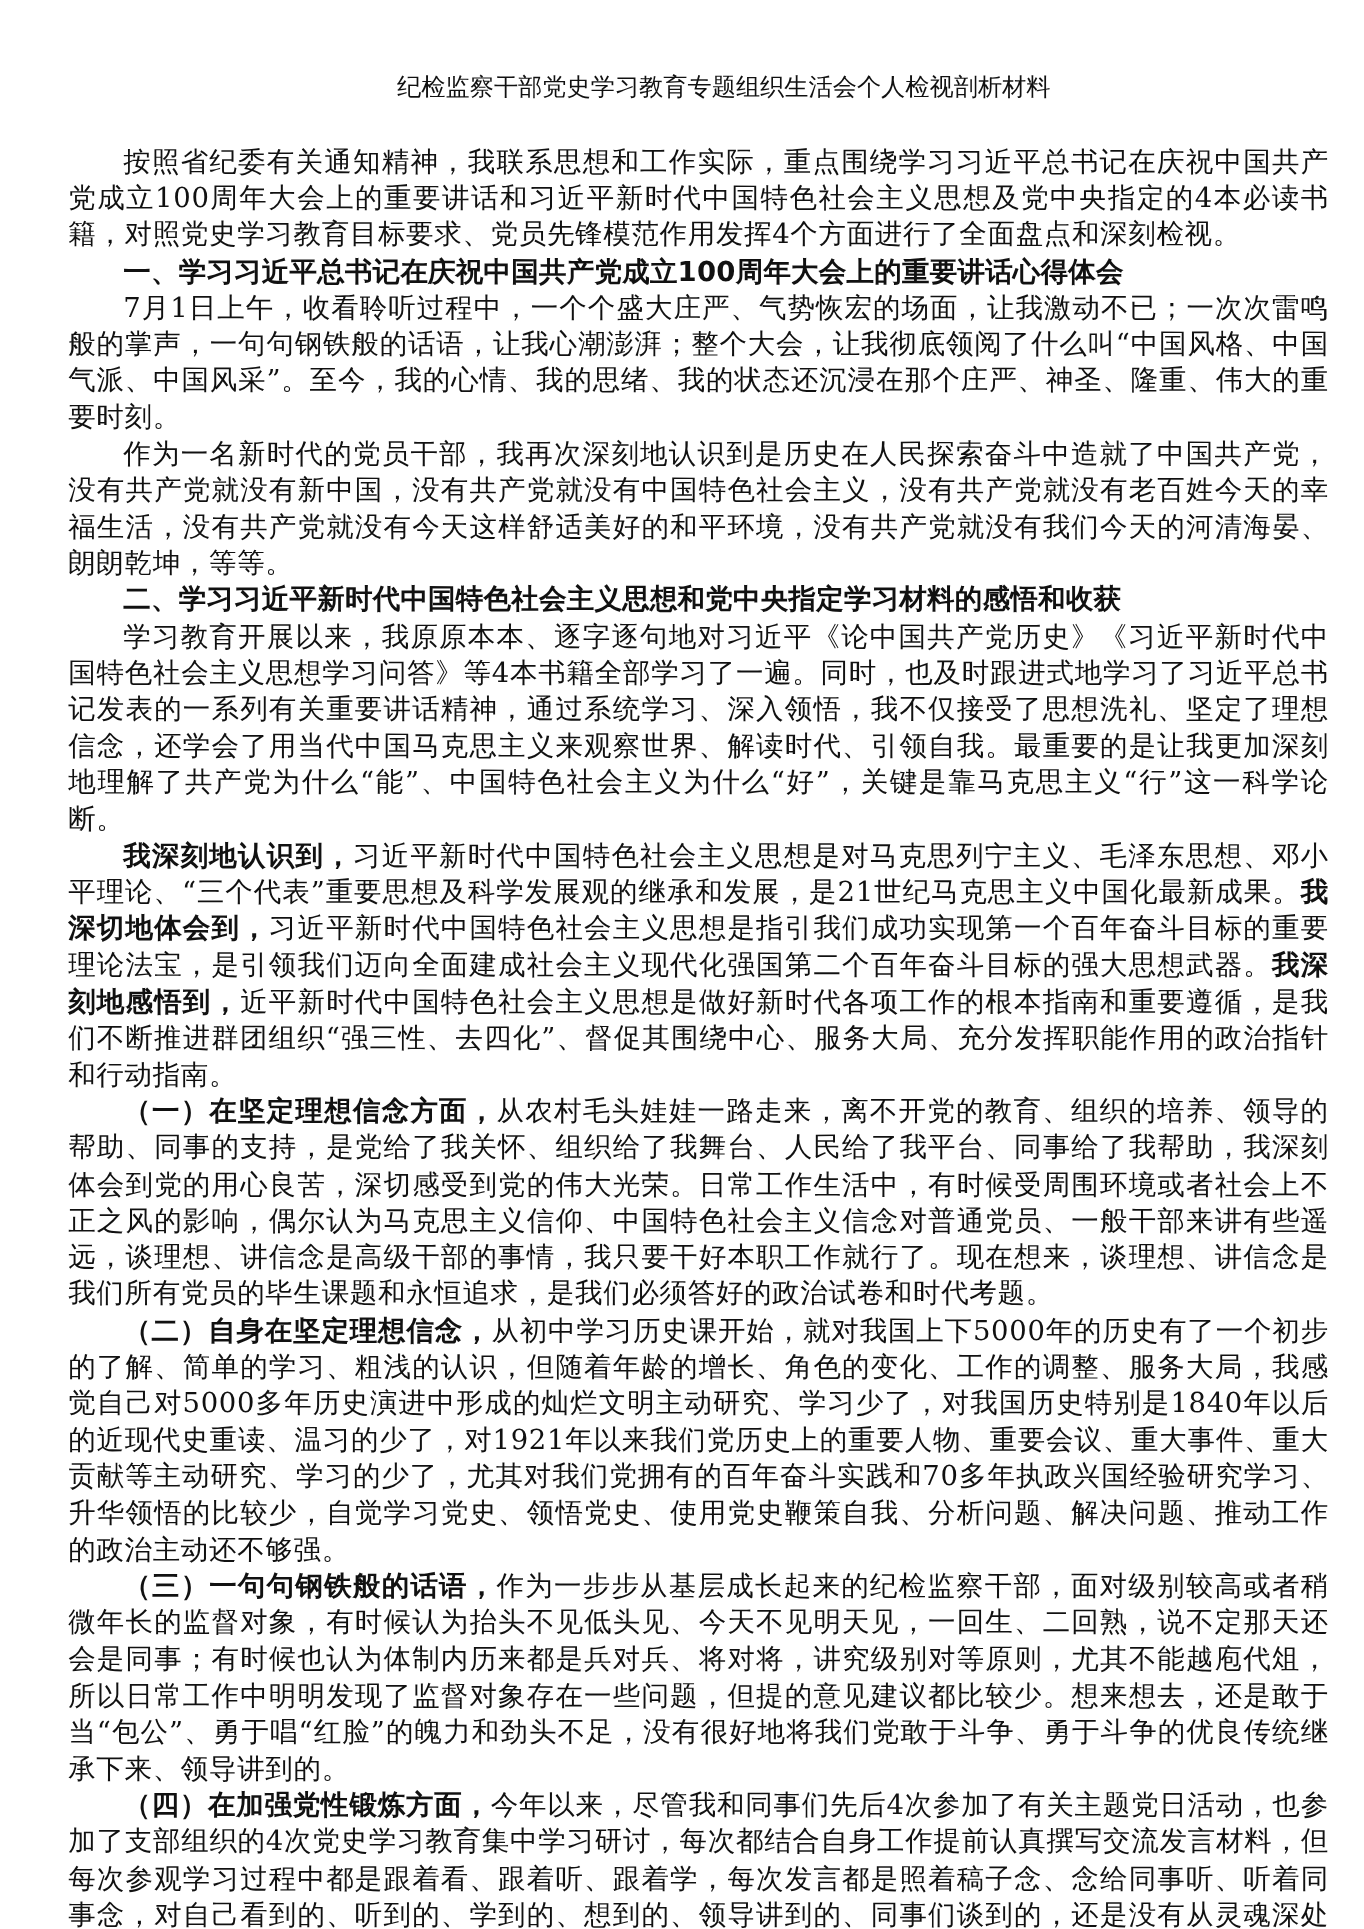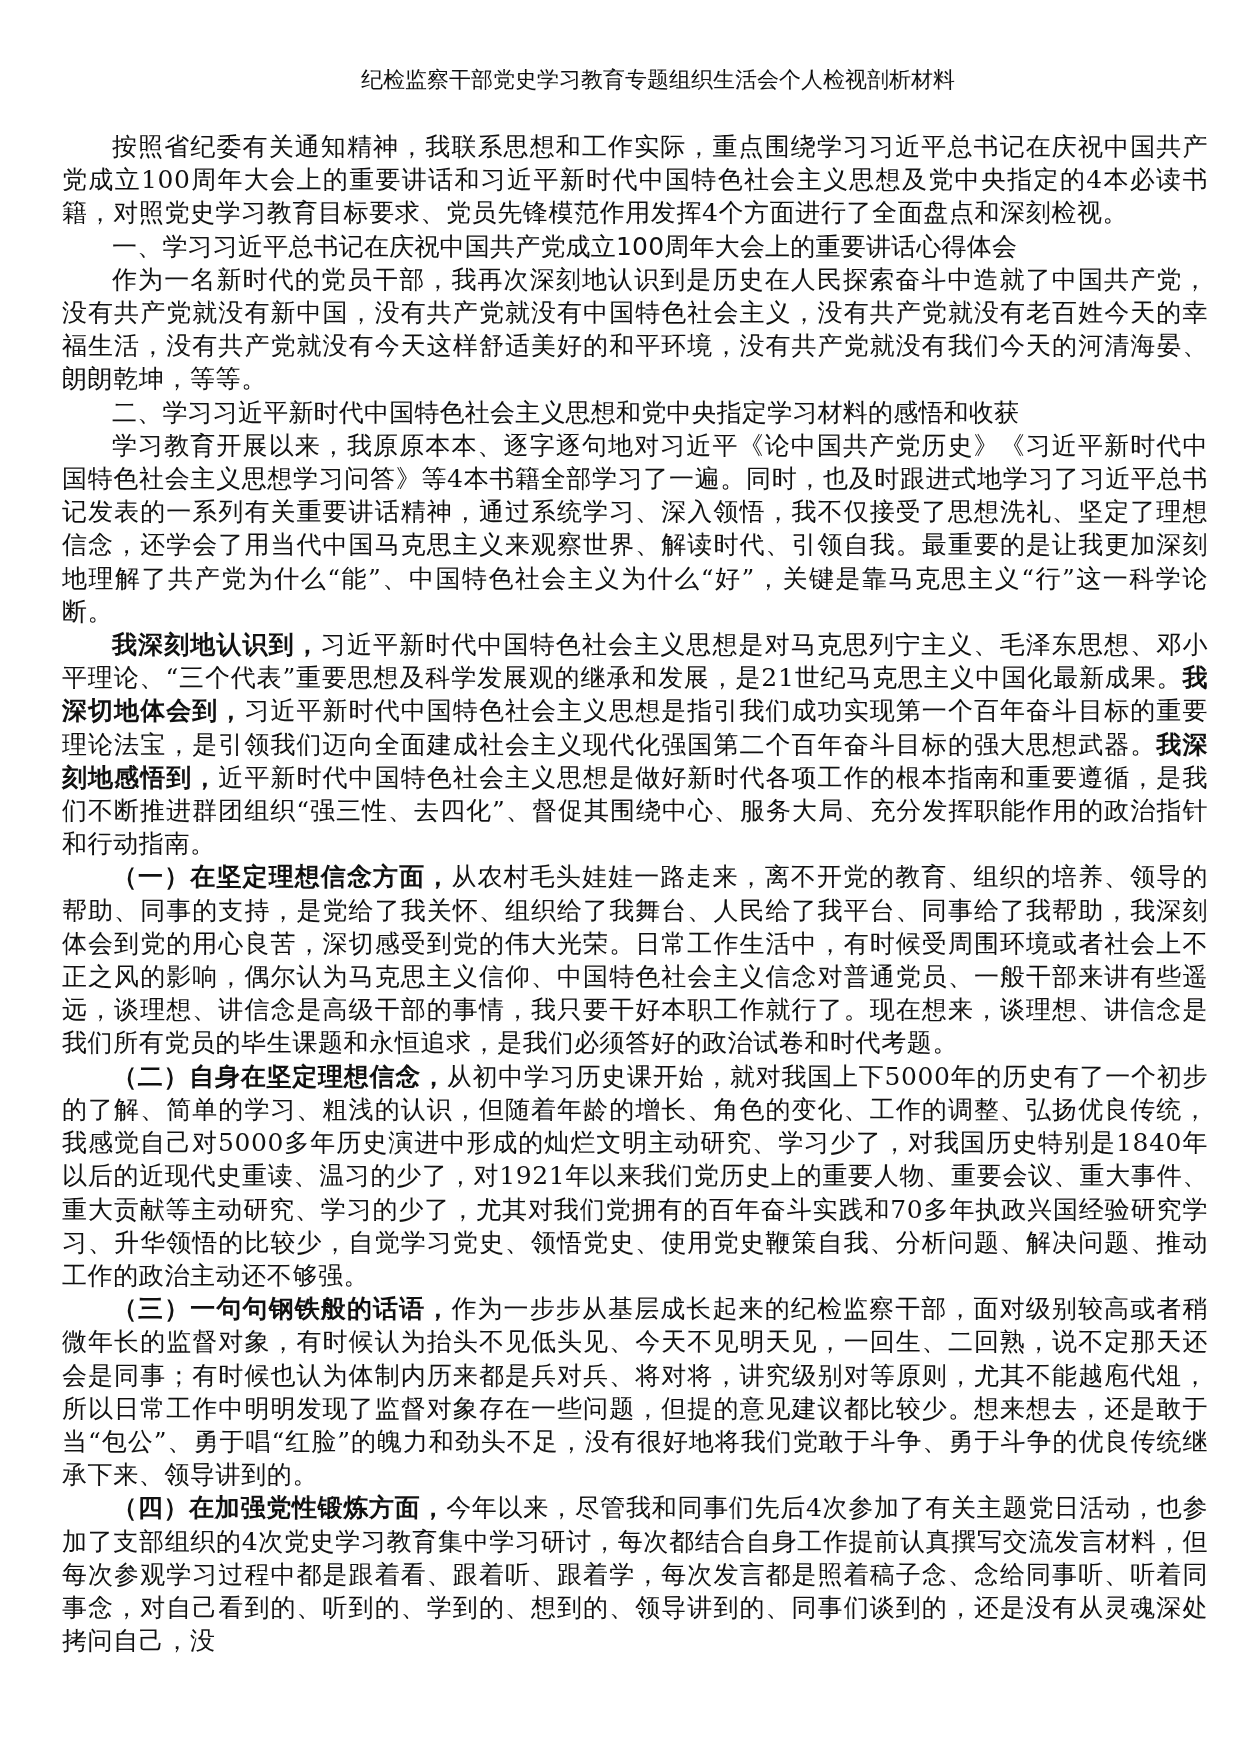--- a/index.html
+++ b/index.html
@@ -45,43 +45,44 @@
     font-size: 25px;
     line-height: 33.2px;
     text-align: justify;
     letter-spacing: 0.6px;
   }
   .body-text p {
     margin: 0;
     text-indent: 2em;
   }
   .body-text p.heading {
-    font-weight: normal;
+    font-weight: bold;
     font-family: "DejaVu Sans", "Liberation Sans", sans-serif;
     letter-spacing: 0.2px;
   }
   .lead {
     font-weight: bold;
     font-family: "DejaVu Sans", "Liberation Sans", sans-serif;
   }
 </style>
 </head>
 <body>
 
 <div class="page">
   <h1 class="doc-title">纪检监察干部党史学习教育专题组织生活会个人检视剖析材料</h1>
 
   <div class="body-text">
     <p>按照省纪委有关通知精神，我联系思想和工作实际，重点围绕学习习近平总书记在庆祝中国共产党成立100周年大会上的重要讲话和习近平新时代中国特色社会主义思想及党中央指定的4本必读书籍，对照党史学习教育目标要求、党员先锋模范作用发挥4个方面进行了全面盘点和深刻检视。</p>
 
     <p class="heading">一、学习习近平总书记在庆祝中国共产党成立100周年大会上的重要讲话心得体会</p>
+    <p>7月1日上午，收看聆听过程中，一个个盛大庄严、气势恢宏的场面，让我激动不已；一次次雷鸣般的掌声，一句句钢铁般的话语，让我心潮澎湃；整个大会，让我彻底领阅了什么叫“中国风格、中国气派、中国风采”。至今，我的心情、我的思绪、我的状态还沉浸在那个庄严、神圣、隆重、伟大的重要时刻。</p>
     <p>作为一名新时代的党员干部，我再次深刻地认识到是历史在人民探索奋斗中造就了中国共产党，没有共产党就没有新中国，没有共产党就没有中国特色社会主义，没有共产党就没有老百姓今天的幸福生活，没有共产党就没有今天这样舒适美好的和平环境，没有共产党就没有我们今天的河清海晏、朗朗乾坤，等等。</p>
 
     <p class="heading">二、学习习近平新时代中国特色社会主义思想和党中央指定学习材料的感悟和收获</p>
     <p>学习教育开展以来，我原原本本、逐字逐句地对习近平《论中国共产党历史》《习近平新时代中国特色社会主义思想学习问答》等4本书籍全部学习了一遍。同时，也及时跟进式地学习了习近平总书记发表的一系列有关重要讲话精神，通过系统学习、深入领悟，我不仅接受了思想洗礼、坚定了理想信念，还学会了用当代中国马克思主义来观察世界、解读时代、引领自我。最重要的是让我更加深刻地理解了共产党为什么“能”、中国特色社会主义为什么“好”，关键是靠马克思主义“行”这一科学论断。</p>
     <p><span class="lead">我深刻地认识到，</span><span>习近平新时代中国特色社会主义思想是对马克思列宁主义、毛泽东思想、邓小平理论、“三个代表”重要思想及科学发展观的继承和发展，是21世纪马克思主义中国化最新成果。</span><span class="lead">我深切地体会到，</span><span>习近平新时代中国特色社会主义思想是指引我们成功实现第一个百年奋斗目标的重要理论法宝，是引领我们迈向全面建成社会主义现代化强国第二个百年奋斗目标的强大思想武器。</span><span class="lead">我深刻地感悟到，</span><span>近平新时代中国特色社会主义思想是做好新时代各项工作的根本指南和重要遵循，是我们不断推进群团组织“强三性、去四化”、督促其围绕中心、服务大局、充分发挥职能作用的政治指针和行动指南。</span></p>
 
     <p><span class="lead">（一）在坚定理想信念方面，</span><span>从农村毛头娃娃一路走来，离不开党的教育、组织的培养、领导的帮助、同事的支持，是党给了我关怀、组织给了我舞台、人民给了我平台、同事给了我帮助，我深刻体会到党的用心良苦，深切感受到党的伟大光荣。日常工作生活中，有时候受周围环境或者社会上不正之风的影响，偶尔认为马克思主义信仰、中国特色社会主义信念对普通党员、一般干部来讲有些遥远，谈理想、讲信念是高级干部的事情，我只要干好本职工作就行了。现在想来，谈理想、讲信念是我们所有党员的毕生课题和永恒追求，是我们必须答好的政治试卷和时代考题。</span></p>
-    <p><span class="lead">（二）自身在坚定理想信念，</span><span>从初中学习历史课开始，就对我国上下5000年的历史有了一个初步的了解、简单的学习、粗浅的认识，但随着年龄的增长、角色的变化、工作的调整、弘扬优良传统，我感觉自己对5000多年历史演进中形成的灿烂文明主动研究、学习少了，对我国历史特别是1840年以后的近现代史重读、温习的少了，对1921年以来我们党历史上的重要人物、重要会议、重大事件、重大贡献等主动研究、学习的少了，尤其对我们党拥有的百年奋斗实践和70多年执政兴国经验研究学习、升华领悟的比较少，自觉学习党史、领悟党史、使用党史鞭策自我、分析问题、解决问题、推动工作的政治主动还不够强。</span></p>
+    <p><span class="lead">（二）自身在坚定理想信念，</span><span>从初中学习历史课开始，就对我国上下5000年的历史有了一个初步的了解、简单的学习、粗浅的认识，但随着年龄的增长、角色的变化、工作的调整、服务大局，我感觉自己对5000多年历史演进中形成的灿烂文明主动研究、学习少了，对我国历史特别是1840年以后的近现代史重读、温习的少了，对1921年以来我们党历史上的重要人物、重要会议、重大事件、重大贡献等主动研究、学习的少了，尤其对我们党拥有的百年奋斗实践和70多年执政兴国经验研究学习、升华领悟的比较少，自觉学习党史、领悟党史、使用党史鞭策自我、分析问题、解决问题、推动工作的政治主动还不够强。</span></p>
     <p><span class="lead">（三）一句句钢铁般的话语，</span><span>作为一步步从基层成长起来的纪检监察干部，面对级别较高或者稍微年长的监督对象，有时候认为抬头不见低头见、今天不见明天见，一回生、二回熟，说不定那天还会是同事；有时候也认为体制内历来都是兵对兵、将对将，讲究级别对等原则，尤其不能越庖代俎，所以日常工作中明明发现了监督对象存在一些问题，但提的意见建议都比较少。想来想去，还是敢于当“包公”、勇于唱“红脸”的魄力和劲头不足，没有很好地将我们党敢于斗争、勇于斗争的优良传统继承下来、领导讲到的。</span></p>
     <p><span class="lead">（四）在加强党性锻炼方面，</span><span>今年以来，尽管我和同事们先后4次参加了有关主题党日活动，也参加了支部组织的4次党史学习教育集中学习研讨，每次都结合自身工作提前认真撰写交流发言材料，但每次参观学习过程中都是跟着看、跟着听、跟着学，每次发言都是照着稿子念、念给同事听、听着同事念，对自己看到的、听到的、学到的、想到的、领导讲到的、同事们谈到的，还是没有从灵魂深处拷问自己，没</span></p>
   </div>
 </div>
 
 </body></html>

